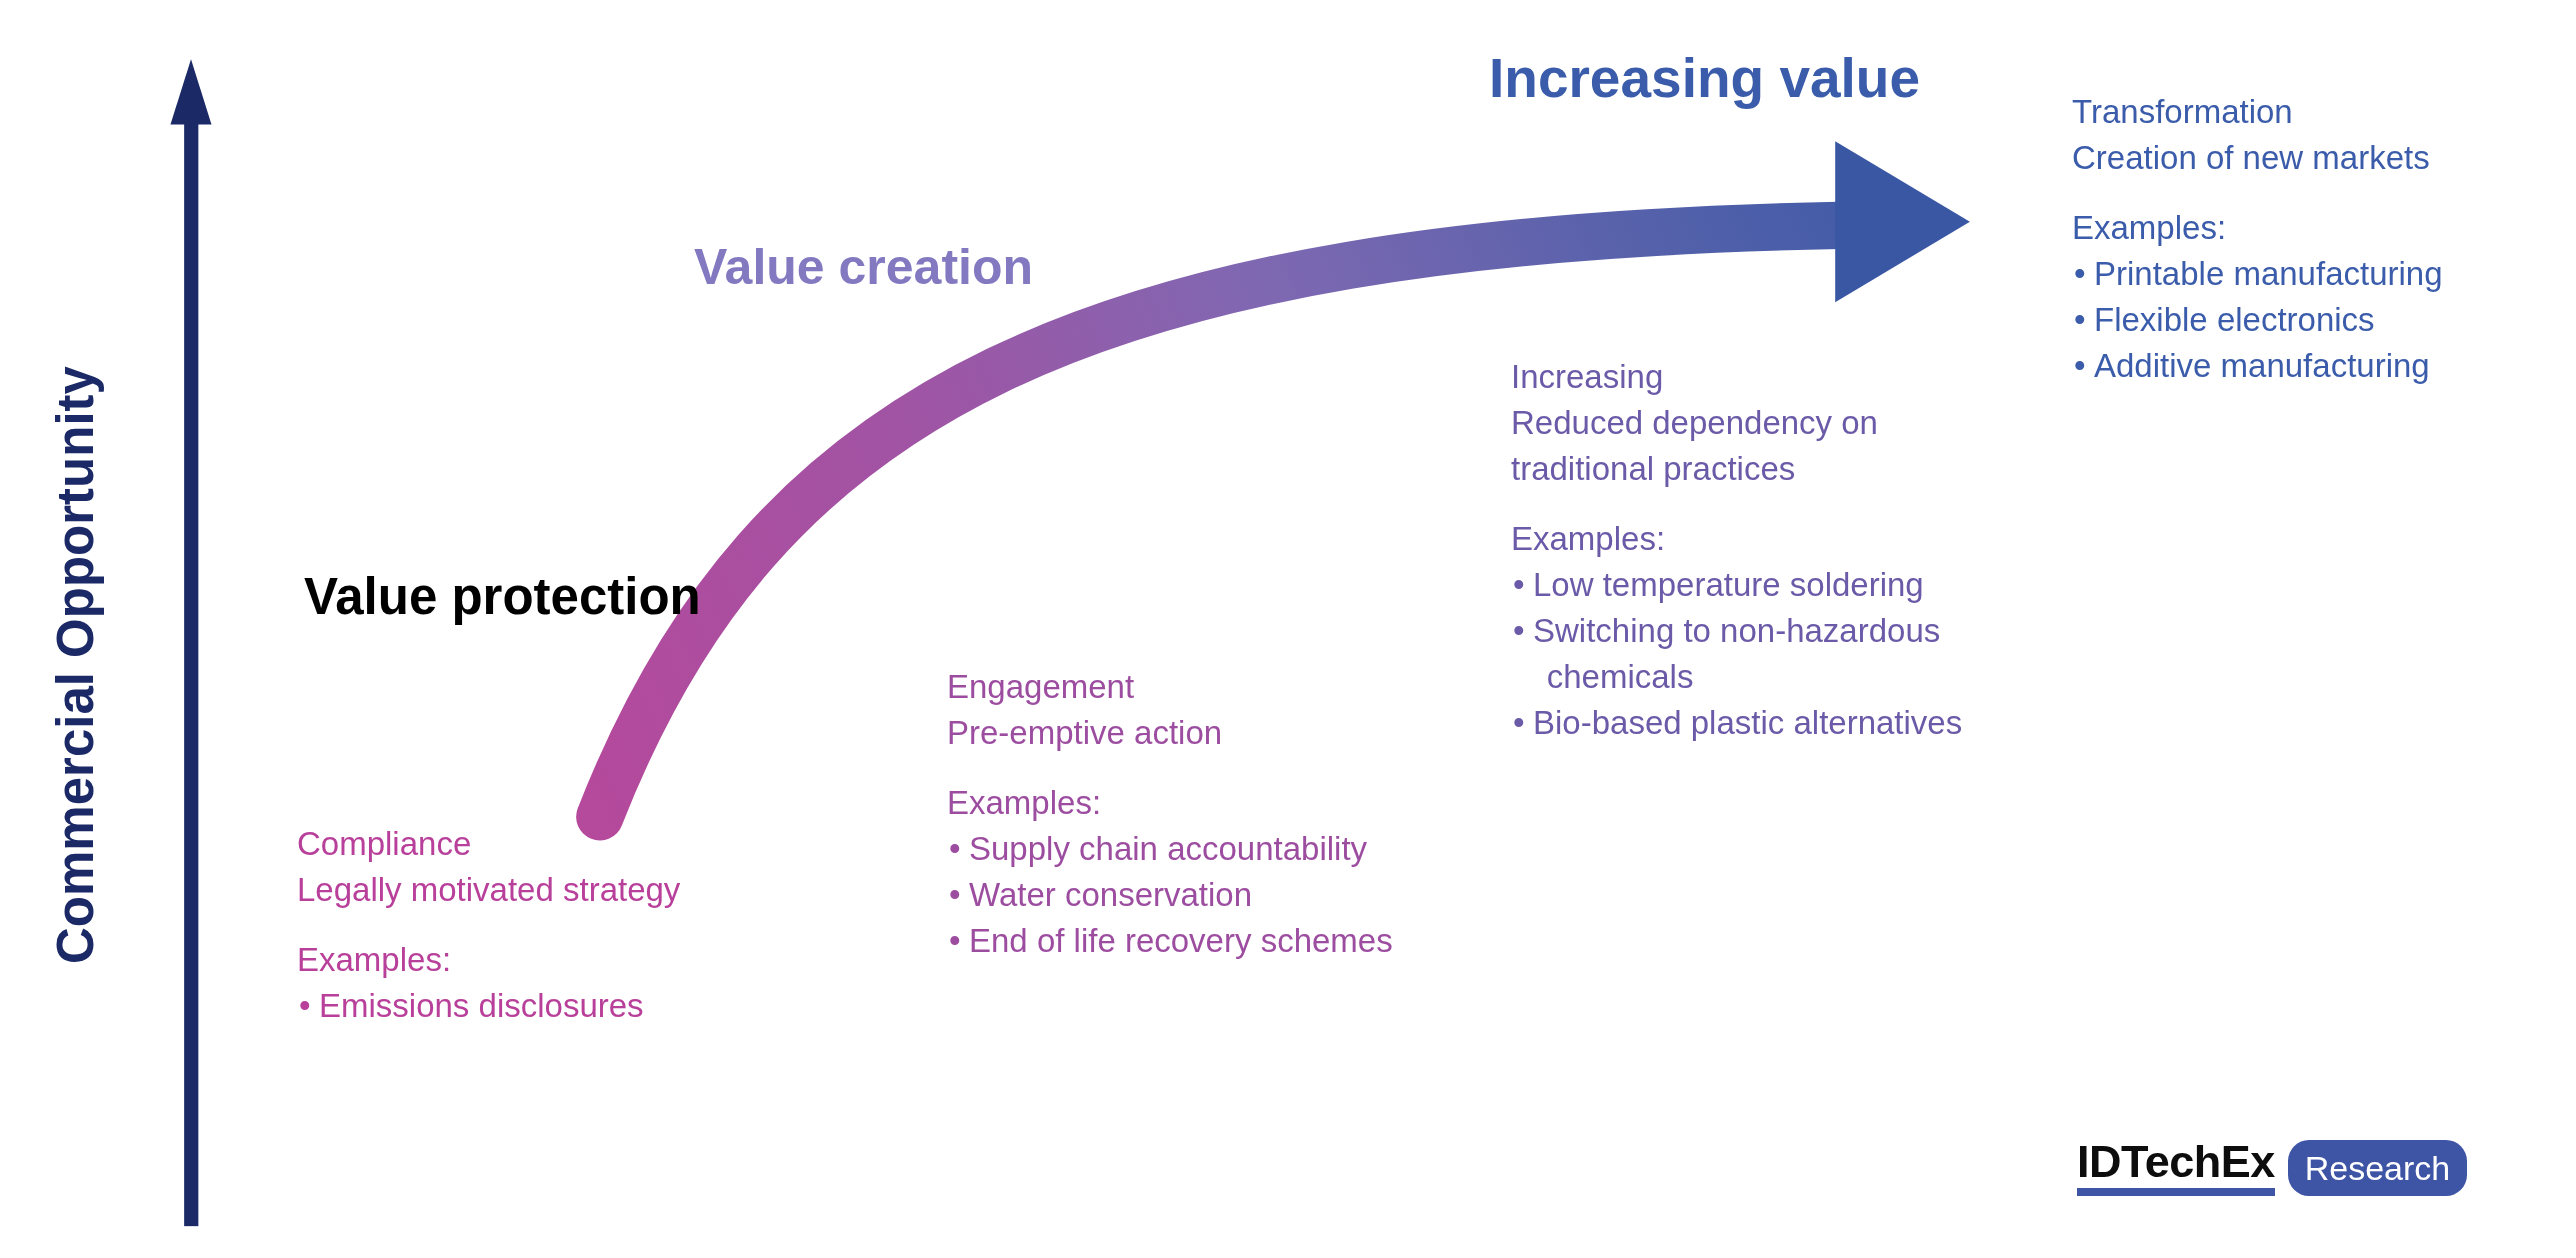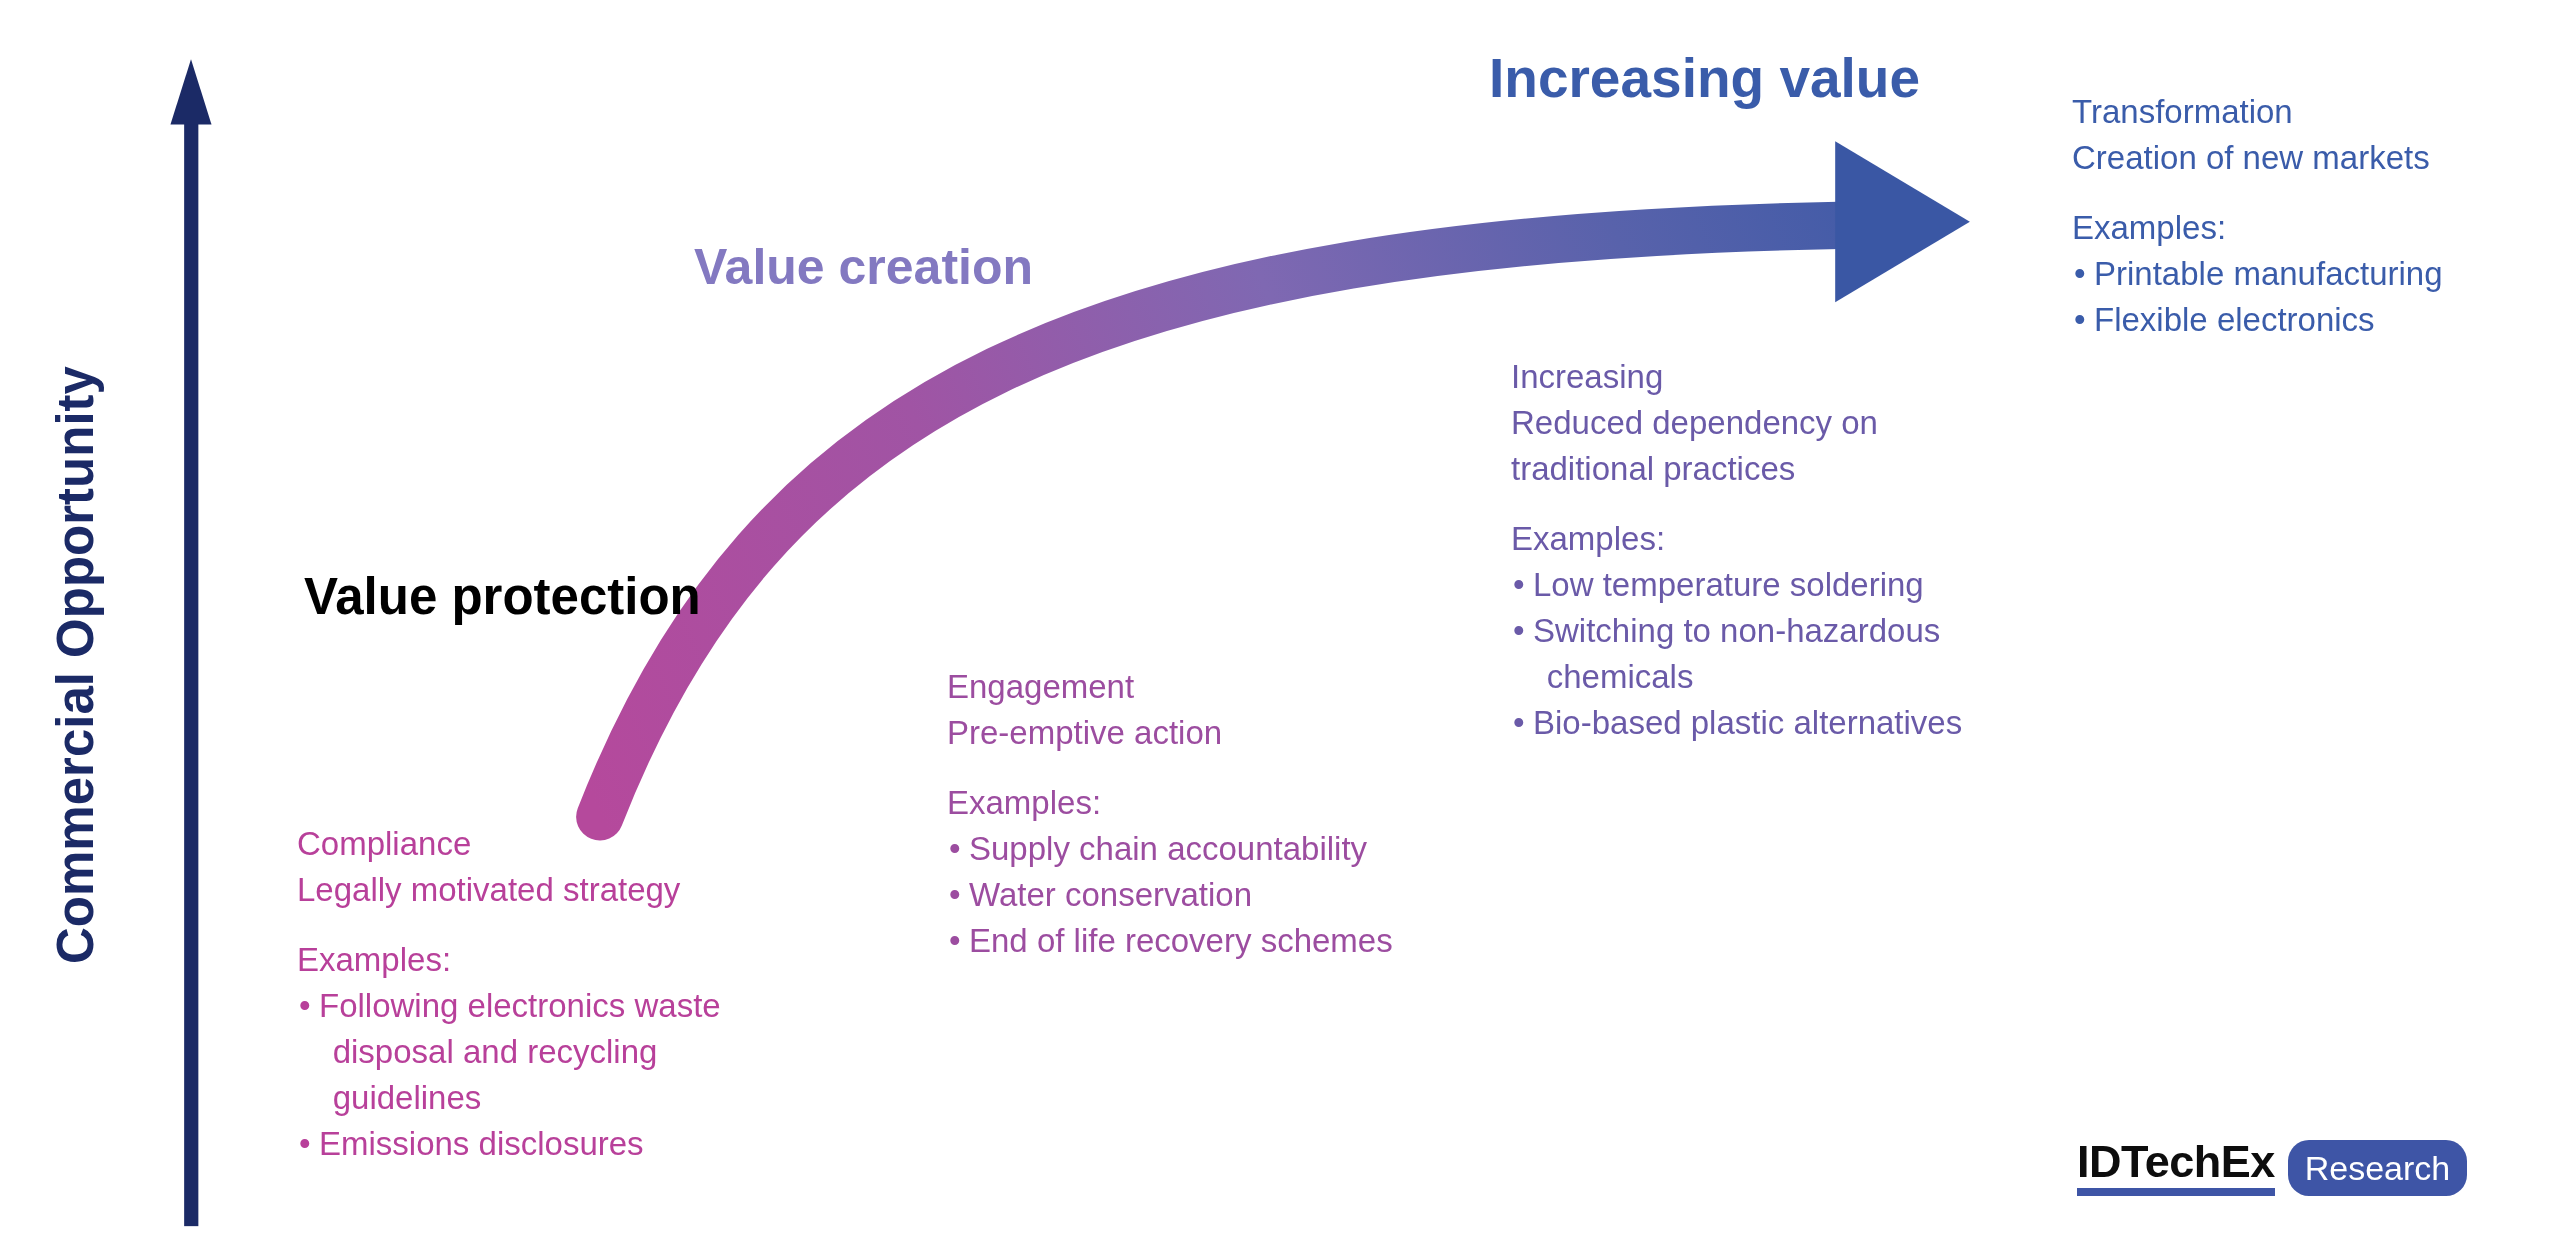--- a/index.html
+++ b/index.html
@@ -65,25 +65,20 @@
 
   <div class="phase protection">Value protection</div>
   <div class="phase creation">Value creation</div>
   <div class="phase increasing">Increasing value</div>
 
   <div class="stage" style="left:297px;top:821px;width:589px;color:#b8409a;">
     <div class="s-title line">Compliance</div>
     <div class="s-sub line">Legally motivated strategy</div>
     <div class="s-examples line">Examples:</div>
     <div class="li">
-      <div class="line">Following electronics waste</div>
-      <div class="line cont">disposal and recycling</div>
-      <div class="line cont">guidelines</div>
-    </div>
-    <div class="li">
       <div class="line">Emissions disclosures</div>
     </div>
   </div>
 
   <div class="stage" style="left:947px;top:664px;width:605px;color:#9c4da0;">
     <div class="s-title line">Engagement</div>
     <div class="s-sub line">Pre-emptive action</div>
     <div class="s-examples line">Examples:</div>
     <div class="li">
       <div class="line">Supply chain accountability</div>
@@ -116,20 +111,23 @@
   <div class="stage" style="left:2072px;top:89px;width:495px;color:#3a5caa;">
     <div class="s-title line">Transformation</div>
     <div class="s-sub line">Creation of new markets</div>
     <div class="s-examples line">Examples:</div>
     <div class="li">
       <div class="line">Printable manufacturing</div>
     </div>
     <div class="li">
       <div class="line">Flexible electronics</div>
     </div>
+    <div class="li">
+      <div class="line">Additive manufacturing</div>
+    </div>
   </div>
 
   <div class="logo-word">IDTechEx</div>
   <div class="logo-bar" style="background:#3e55a6;"></div>
   <div class="logo-box" style="background:#3e55a6;">
     <span>Research</span>
   </div>
 
 </div>
 

